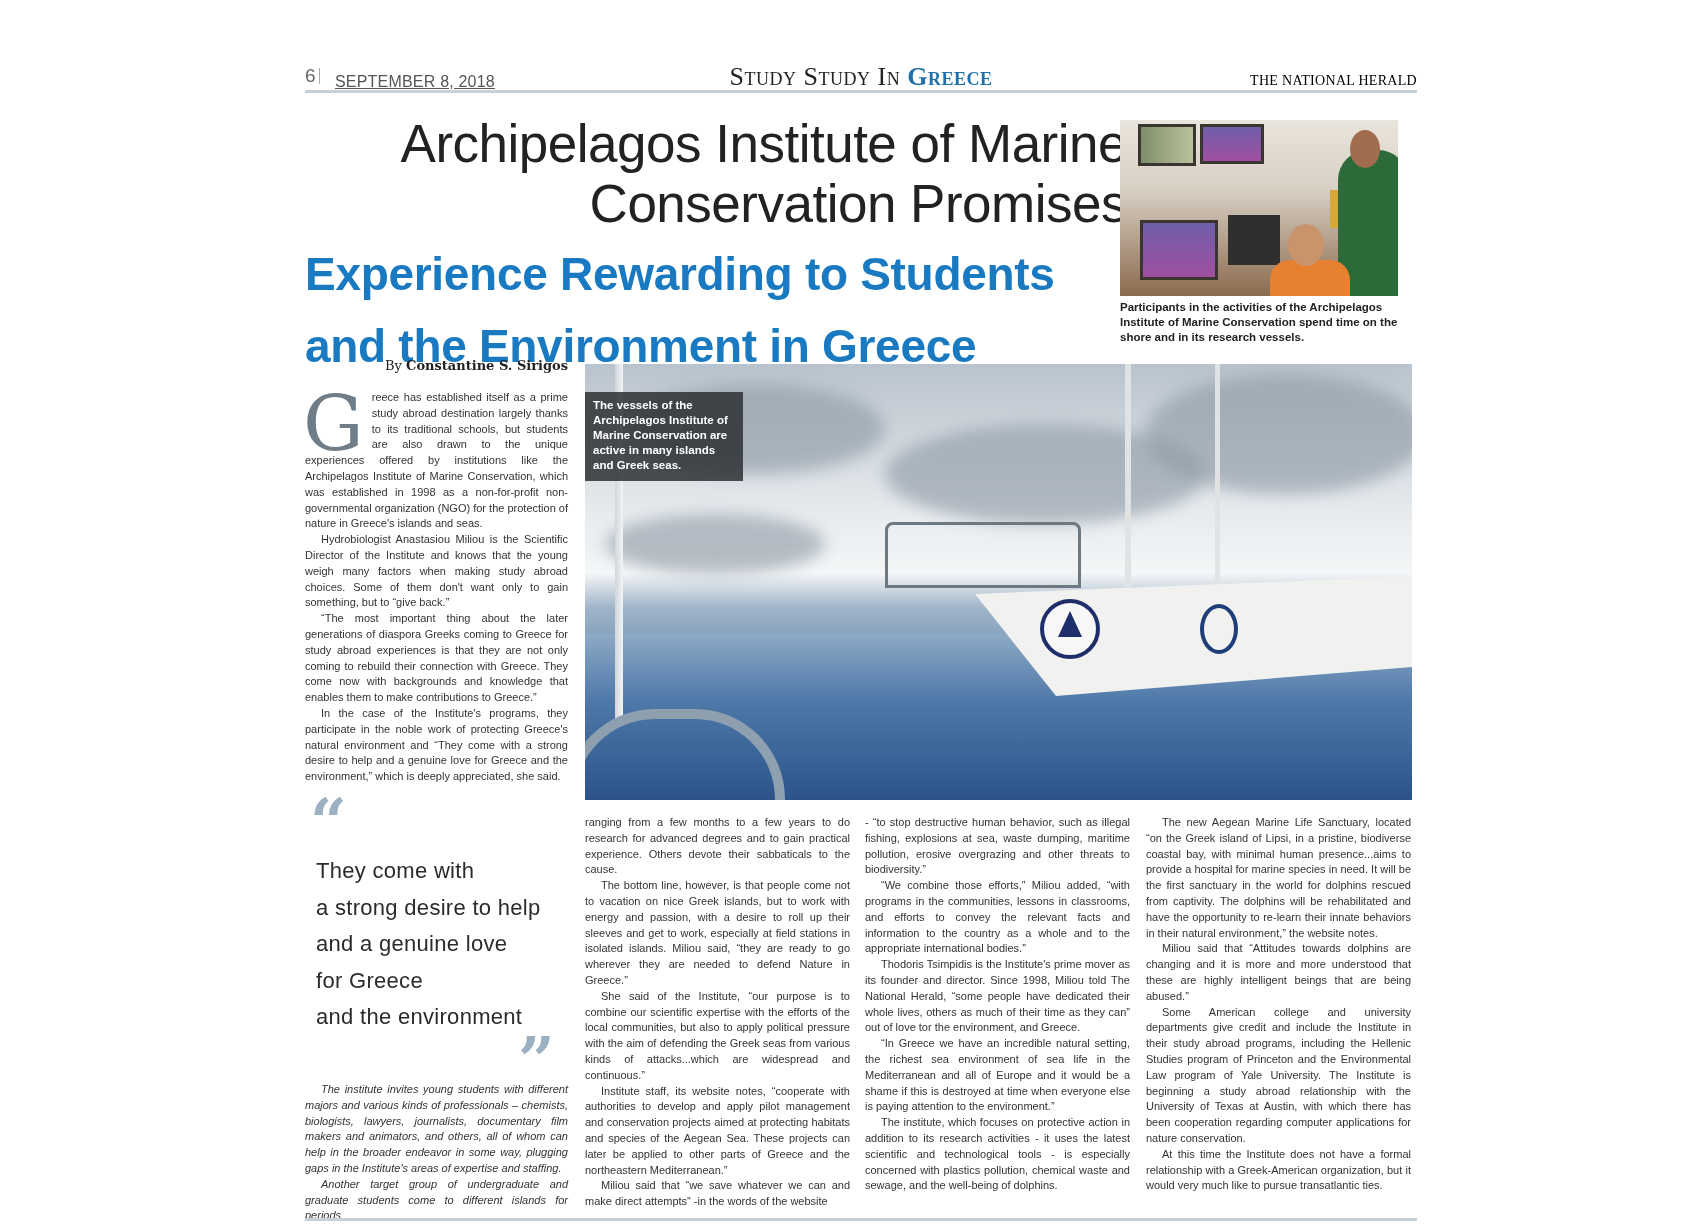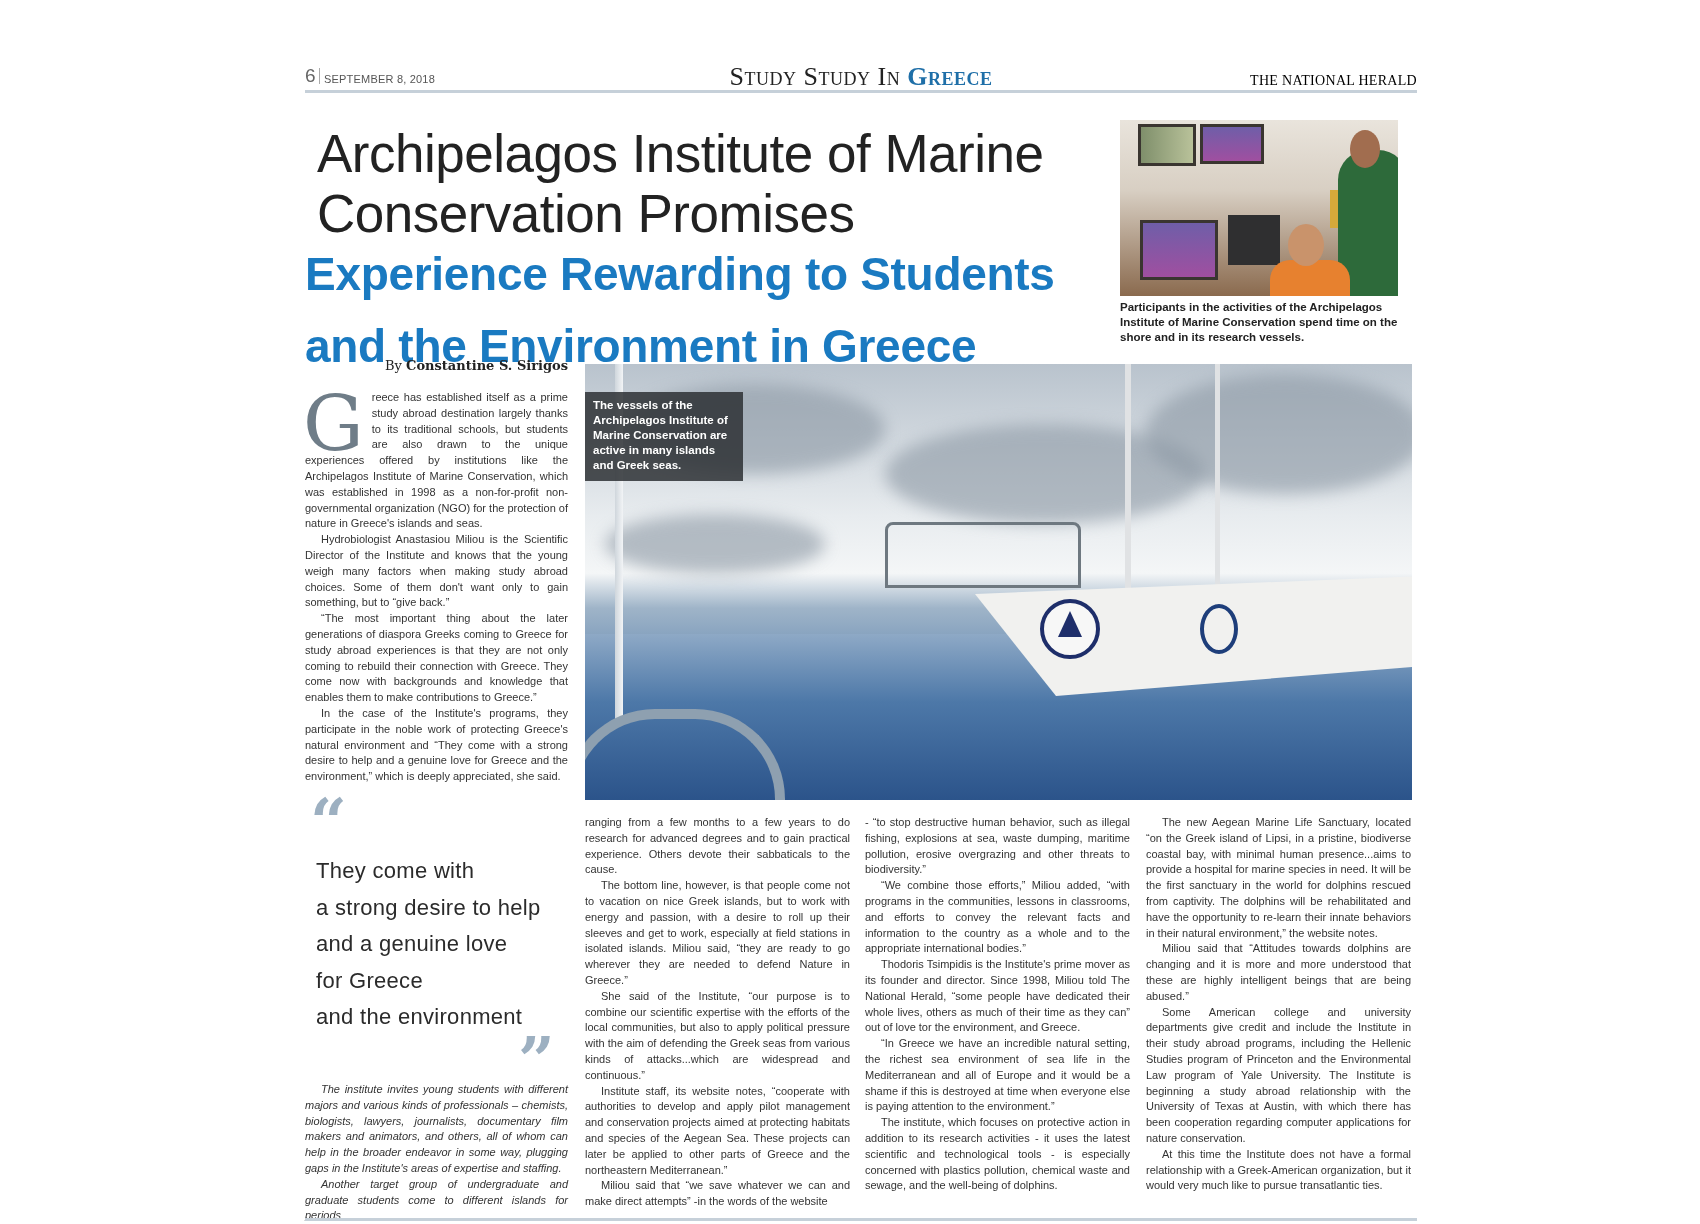--- a/index.html
+++ b/index.html
@@ -3,21 +3,21 @@
   <meta charset="utf-8">
   <style>
     html, body { margin: 0; padding: 0; background: #ffffff; }
     body { width: 1700px; height: 1224px; position: relative; overflow: hidden; font-family: "Liberation Sans", sans-serif; color: #222; }
     .page { position: absolute; left: 0; top: 0; width: 1700px; height: 1224px; }
 
     
     .masthead { position: absolute; left: 305px; top: 62px; width: 1112px; height: 28px; border-bottom: 3px solid #c6d0d9; }
     .page-num { position: absolute; left: 0; top: 3px; font-size: 19px; color: #666; font-family: "Liberation Sans", sans-serif; }
     .page-sep { position: absolute; left: 14px; top: 6px; width: 1px; height: 16px; background: #aaa; }
-    .page-date { position: absolute; left: 19px; top: 11px; font-size: 11px; color: #555; letter-spacing: 0.2px; }
+    .page-date { position: absolute; left: 30px; top: 11px; font-size: 16px; color: #555; letter-spacing: 0.2px; text-decoration: underline; }
     .section-title { position: absolute; left: 0; right: 0; top: 0; text-align: center; font-family: "Liberation Serif", serif; font-size: 26px; color: #222; font-variant: small-caps; letter-spacing: 0.5px; }
     .section-title .accent { color: #1f6fa8; font-weight: bold; }
     .pub-name { position: absolute; right: 0; top: 11px; font-family: "Liberation Serif", serif; font-size: 14px; color: #000000; letter-spacing: 0.3px; }
 
     
     .headline { position: absolute; left: 305px; top: 112px; width: 820px; font-size: 53px; line-height: 60px; font-weight: normal; color: #222; letter-spacing: -0.5px; font-family: "Liberation Sans", sans-serif; }
     .subhead { position: absolute; left: 305px; top: 238px; width: 820px; font-size: 46px; line-height: 72px; font-weight: bold; color: #1a7ac1; letter-spacing: -0.3px; }
 
     
     .top-photo { position: absolute; left: 1120px; top: 120px; width: 278px; height: 176px; overflow: hidden; background: linear-gradient(180deg, #e9e4dc 0%, #d8cfc3 40%, #8a6a4e 100%); }
@@ -80,21 +80,21 @@
     <span class="page-num">6</span>
     <span class="page-sep"></span>
     <span class="page-date">SEPTEMBER 8, 2018</span>
     <div class="section-title">
       <span>Study Study In</span>
       <span class="accent">Greece</span>
     </div>
     <span class="pub-name">THE NATIONAL HERALD</span>
   </div>
 
-  <h1 class="headline" style="margin:12px;">Archipelagos Institute of Marine Conservation Promises</h1>
+  <h1 class="headline" style="margin:2px;text-align:right;">Archipelagos Institute of Marine Conservation Promises</h1>
   <h2 class="subhead" style="margin:0;">Experience Rewarding to Students and the Environment in Greece</h2>
 
   <div class="top-photo">
     <div class="mon m1"></div>
     <div class="mon m2"></div>
     <div class="mon m3"></div>
     <div class="mon m4"></div>
     <div class="case"></div>
     <div class="person1"></div>
     <div class="head1"></div>

